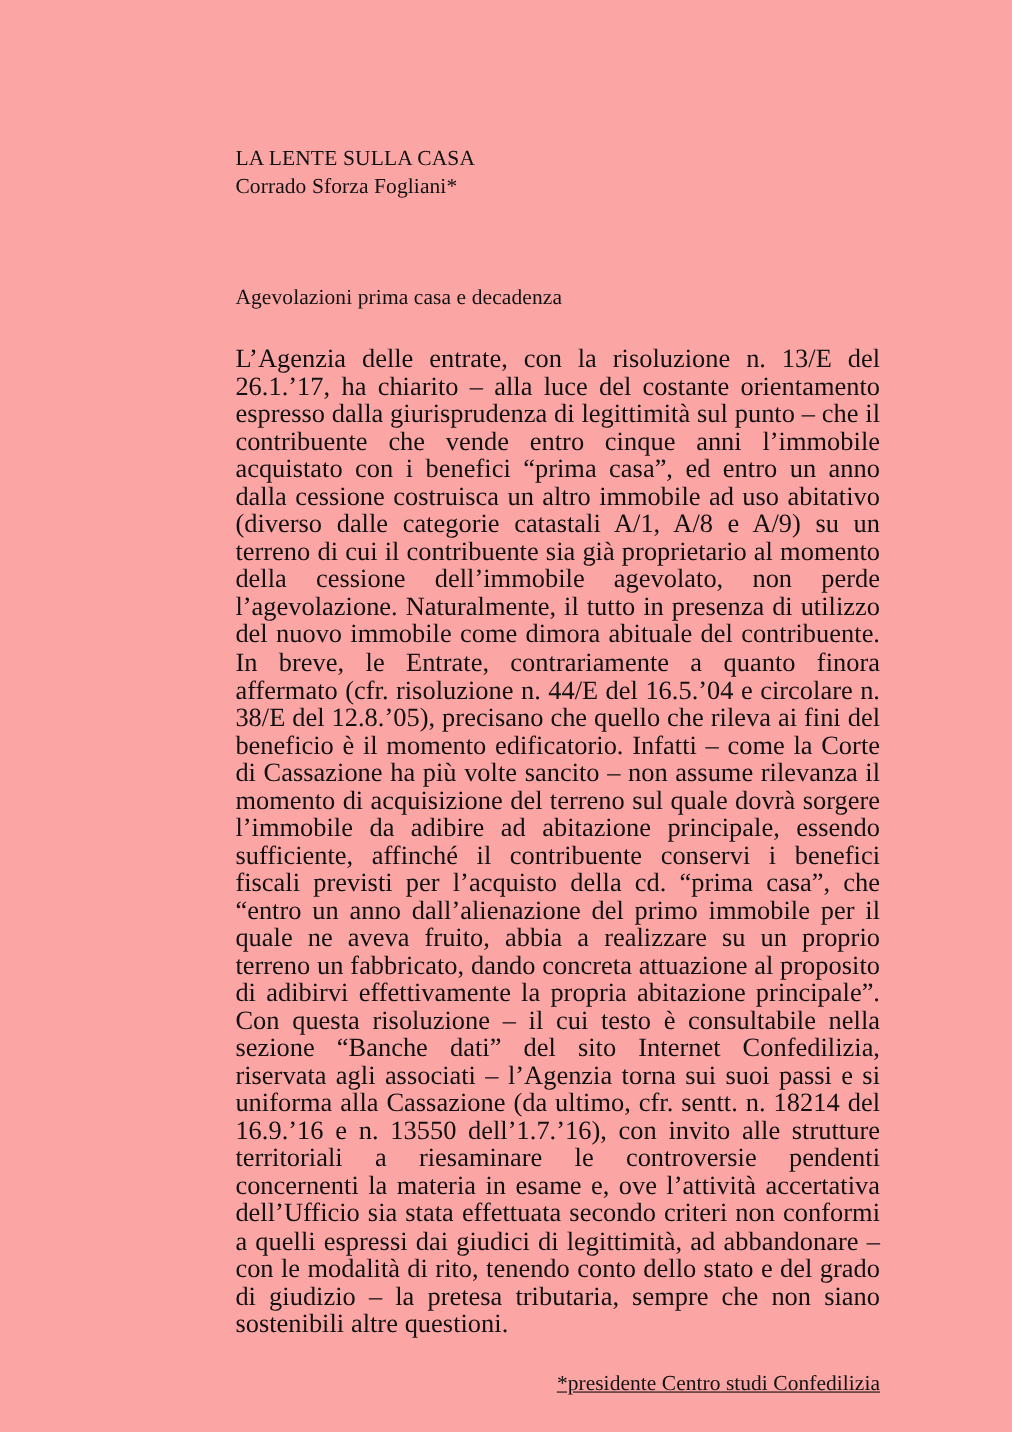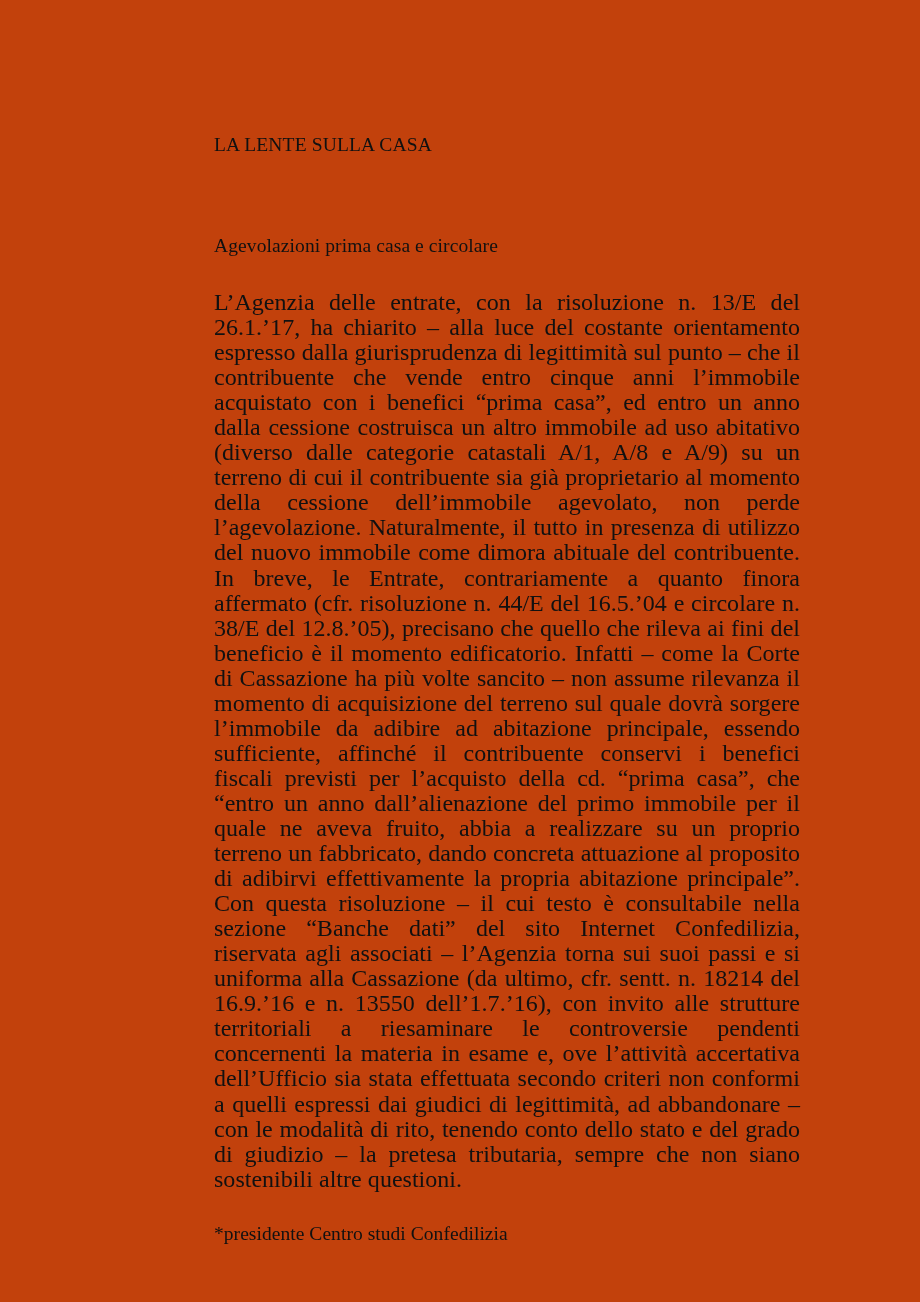--- a/index.html
+++ b/index.html
@@ -5,21 +5,21 @@
 <style>
   html, body {
     margin: 0;
     padding: 0;
     background: #ffffff;
   }
   .page {
     position: relative;
     width: 920px;
     height: 1302px;
-    background: #c2410c;
+    background: #fca5a5;
     overflow: hidden;
     font-family: "Liberation Serif", "DejaVu Serif", serif;
     color: #111111;
     -webkit-font-smoothing: antialiased;
   }
   .content {
     position: absolute;
     left: 214px;
     top: 132px;
     width: 586px;
@@ -47,44 +47,46 @@
     font-size: 24px;
     line-height: 25.05px;
     text-align: justify;
     text-justify: inter-word;
     hyphens: none;
     letter-spacing: 0.02px;
     word-spacing: 0.1px;
   }
   .signature-block {
     margin-top: 29px;
-    text-align: left;
+    text-align: right;
     font-size: 19.5px;
     line-height: 25px;
+    text-decoration: underline;
   }
   .sig-role {
     display: block;
     letter-spacing: 0.05px;
   }
   .sig-twitter {
     display: block;
     font-style: italic;
     letter-spacing: 0.1px;
   }
 </style>
 </head>
 <body>
 
 <div class="page">
   <div class="content">
 
     <div class="doc-title">LA LENTE SULLA CASA</div>
 
+    <div class="byline">Corrado Sforza Fogliani*</div>
 
-    <div class="subtitle">Agevolazioni prima casa e circolare</div>
+    <div class="subtitle">Agevolazioni prima casa e decadenza</div>
 
     <div class="body-text">L’Agenzia delle entrate, con la risoluzione n. 13/E del 26.1.’17, ha chiarito – alla luce del costante orientamento espresso dalla giurisprudenza di legittimità sul punto – che il contribuente che vende entro cinque anni l’immobile acquistato con i benefici “prima casa”, ed entro un anno dalla cessione costruisca un altro immobile ad uso abitativo (diverso dalle categorie catastali A/1, A/8 e A/9) su un terreno di cui il contribuente sia già proprietario al momento della cessione dell’immobile agevolato, non perde l’agevolazione. Naturalmente, il tutto in presenza di utilizzo del nuovo immobile come dimora abituale del contribuente. In breve, le Entrate, contrariamente a quanto finora affermato (cfr. risoluzione n. 44/E del 16.5.’04 e circolare n. 38/E del 12.8.’05), precisano che quello che rileva ai fini del beneficio è il momento edificatorio. Infatti – come la Corte di Cassazione ha più volte sancito – non assume rilevanza il momento di acquisizione del terreno sul quale dovrà sorgere l’immobile da adibire ad abitazione principale, essendo sufficiente, affinché il contribuente conservi i benefici fiscali previsti per l’acquisto della cd. “prima casa”, che “entro un anno dall’alienazione del primo immobile per il quale ne aveva fruito, abbia a realizzare su un proprio terreno un fabbricato, dando concreta attuazione al proposito di adibirvi effettivamente la propria abitazione principale”. Con questa risoluzione – il cui testo è consultabile nella sezione “Banche dati” del sito Internet Confedilizia, riservata agli associati – l’Agenzia torna sui suoi passi e si uniforma alla Cassazione (da ultimo, cfr. sentt. n. 18214 del 16.9.’16 e n. 13550 dell’1.7.’16), con invito alle strutture territoriali a riesaminare le controversie pendenti concernenti la materia in esame e, ove l’attività accertativa dell’Ufficio sia stata effettuata secondo criteri non conformi a quelli espressi dai giudici di legittimità, ad abbandonare – con le modalità di rito, tenendo conto dello stato e del grado di giudizio – la pretesa tributaria, sempre che non siano sostenibili altre questioni.</div>
 
     <div class="signature-block">
       <span class="sig-role">*presidente Centro studi Confedilizia</span>
     </div>
 
   </div>
 </div>
 

